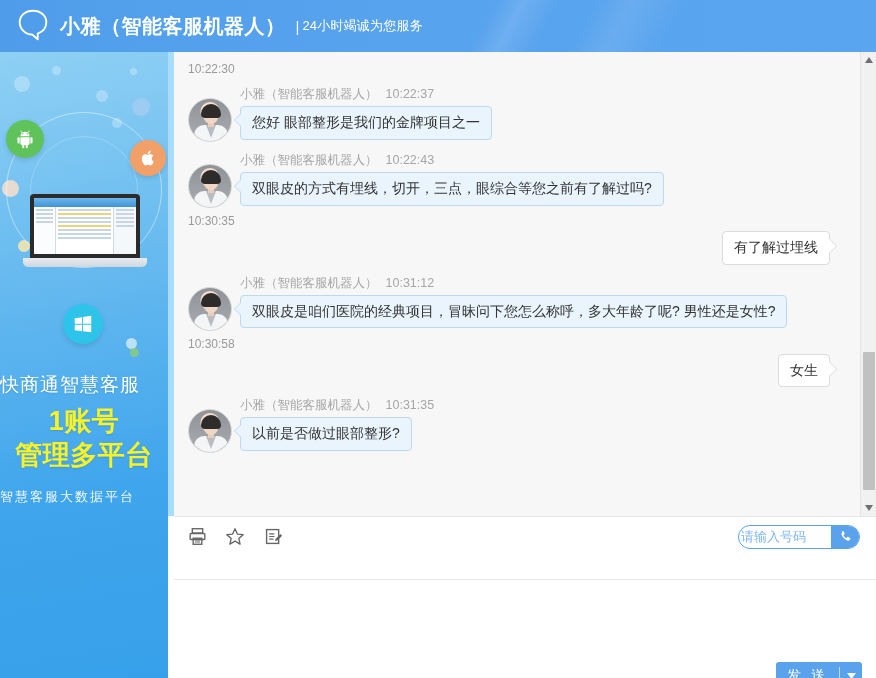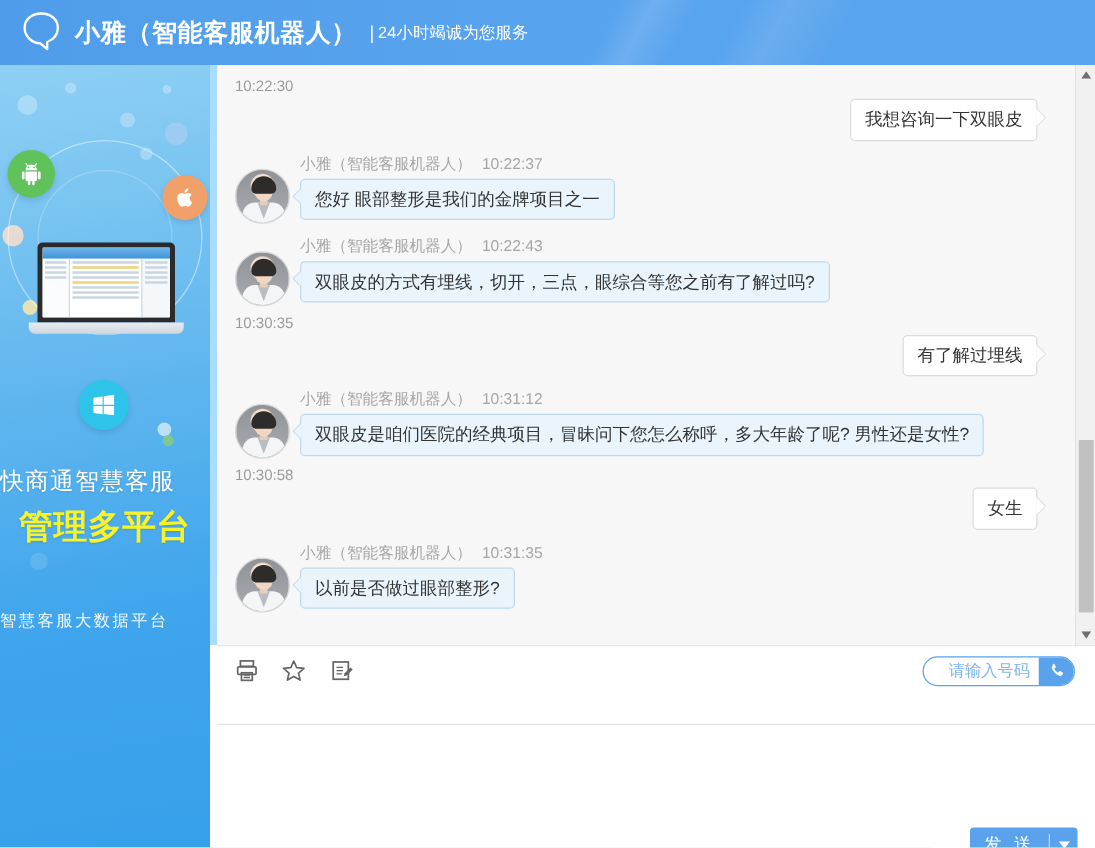--- a/index.html
+++ b/index.html
@@ -6,21 +6,21 @@
   html, body {
     width: 876px; height: 678px;
     font-family: "Liberation Sans", "DejaVu Sans", sans-serif;
     overflow: hidden;
     background: #ffffff;
   }
 
   .app {
     position: relative;
     width: 744px; height: 678px;
-    background: #c4b5fd;
+    background: #fde047;
   }
 
   
   .header {
     position: absolute; left: 0; top: 0;
     width: 876px; height: 52px;
     background:
       linear-gradient(118deg, rgba(255,255,255,0) 55%, rgba(255,255,255,.13) 58%, rgba(255,255,255,0) 62%),
       linear-gradient(118deg, rgba(255,255,255,0) 66%, rgba(255,255,255,.10) 70%, rgba(255,255,255,0) 76%),
       linear-gradient(90deg, #4f9dea 0%, #58a3ee 45%, #5aa5ef 100%);
@@ -342,21 +342,21 @@
     height: 24px;
     border: 1px solid #5aa3ec;
     border-radius: 13px;
     overflow: hidden;
     background: #ffffff;
   }
   .phone-input {
     border: none; outline: none;
     width: 92px; height: 22px;
     font-size: 13px;
-    padding-left: 20px;
+    padding-left: 2px;
     color: #333;
     font-family: inherit;
     background: transparent;
   }
   .phone-input::placeholder { color: #7fb6ee; }
   .phone-btn {
     width: 28px; height: 24px;
     background: #5aa3ec;
     display: flex; align-items: center; justify-content: center;
     cursor: pointer;
@@ -484,30 +484,31 @@
               <div class="mini-line"></div>
             </div>
           </div>
         </div>
       </div>
       <div class="laptop-base"></div>
     </div>
 
     <div class="promo-t1">快商通智慧客服</div>
     <div class="promo-big">
+      <div>1账号</div>
       <div>管理多平台</div>
     </div>
     <div class="promo-t3">智慧客服大数据平台</div>
   </div>
 
   <div class="chat-panel">
     <div class="chat-strip"></div>
 
     <div class="messages" id="message-list">
-        <div class="msg out"><span class="time-out">10:22:30</span><div class="bubble-out">我想咨询一下双眼皮</div></div>
+        <div class="msg out"><span class="time-out">10:22:30</span></div>
         <div class="msg in">
           <div class="avatar">
             <div class="av-coat"></div>
             <div class="av-v"></div>
             <div class="av-neck"></div>
             <div class="av-face"></div>
             <div class="av-hair"></div>
           </div>
           <div class="in-body"><div class="in-meta"><span>小雅（智能客服机器人）</span><span class="tm">10:22:37</span></div><div class="bubble-in">您好 眼部整形是我们的金牌项目之一</div></div>
         </div>

